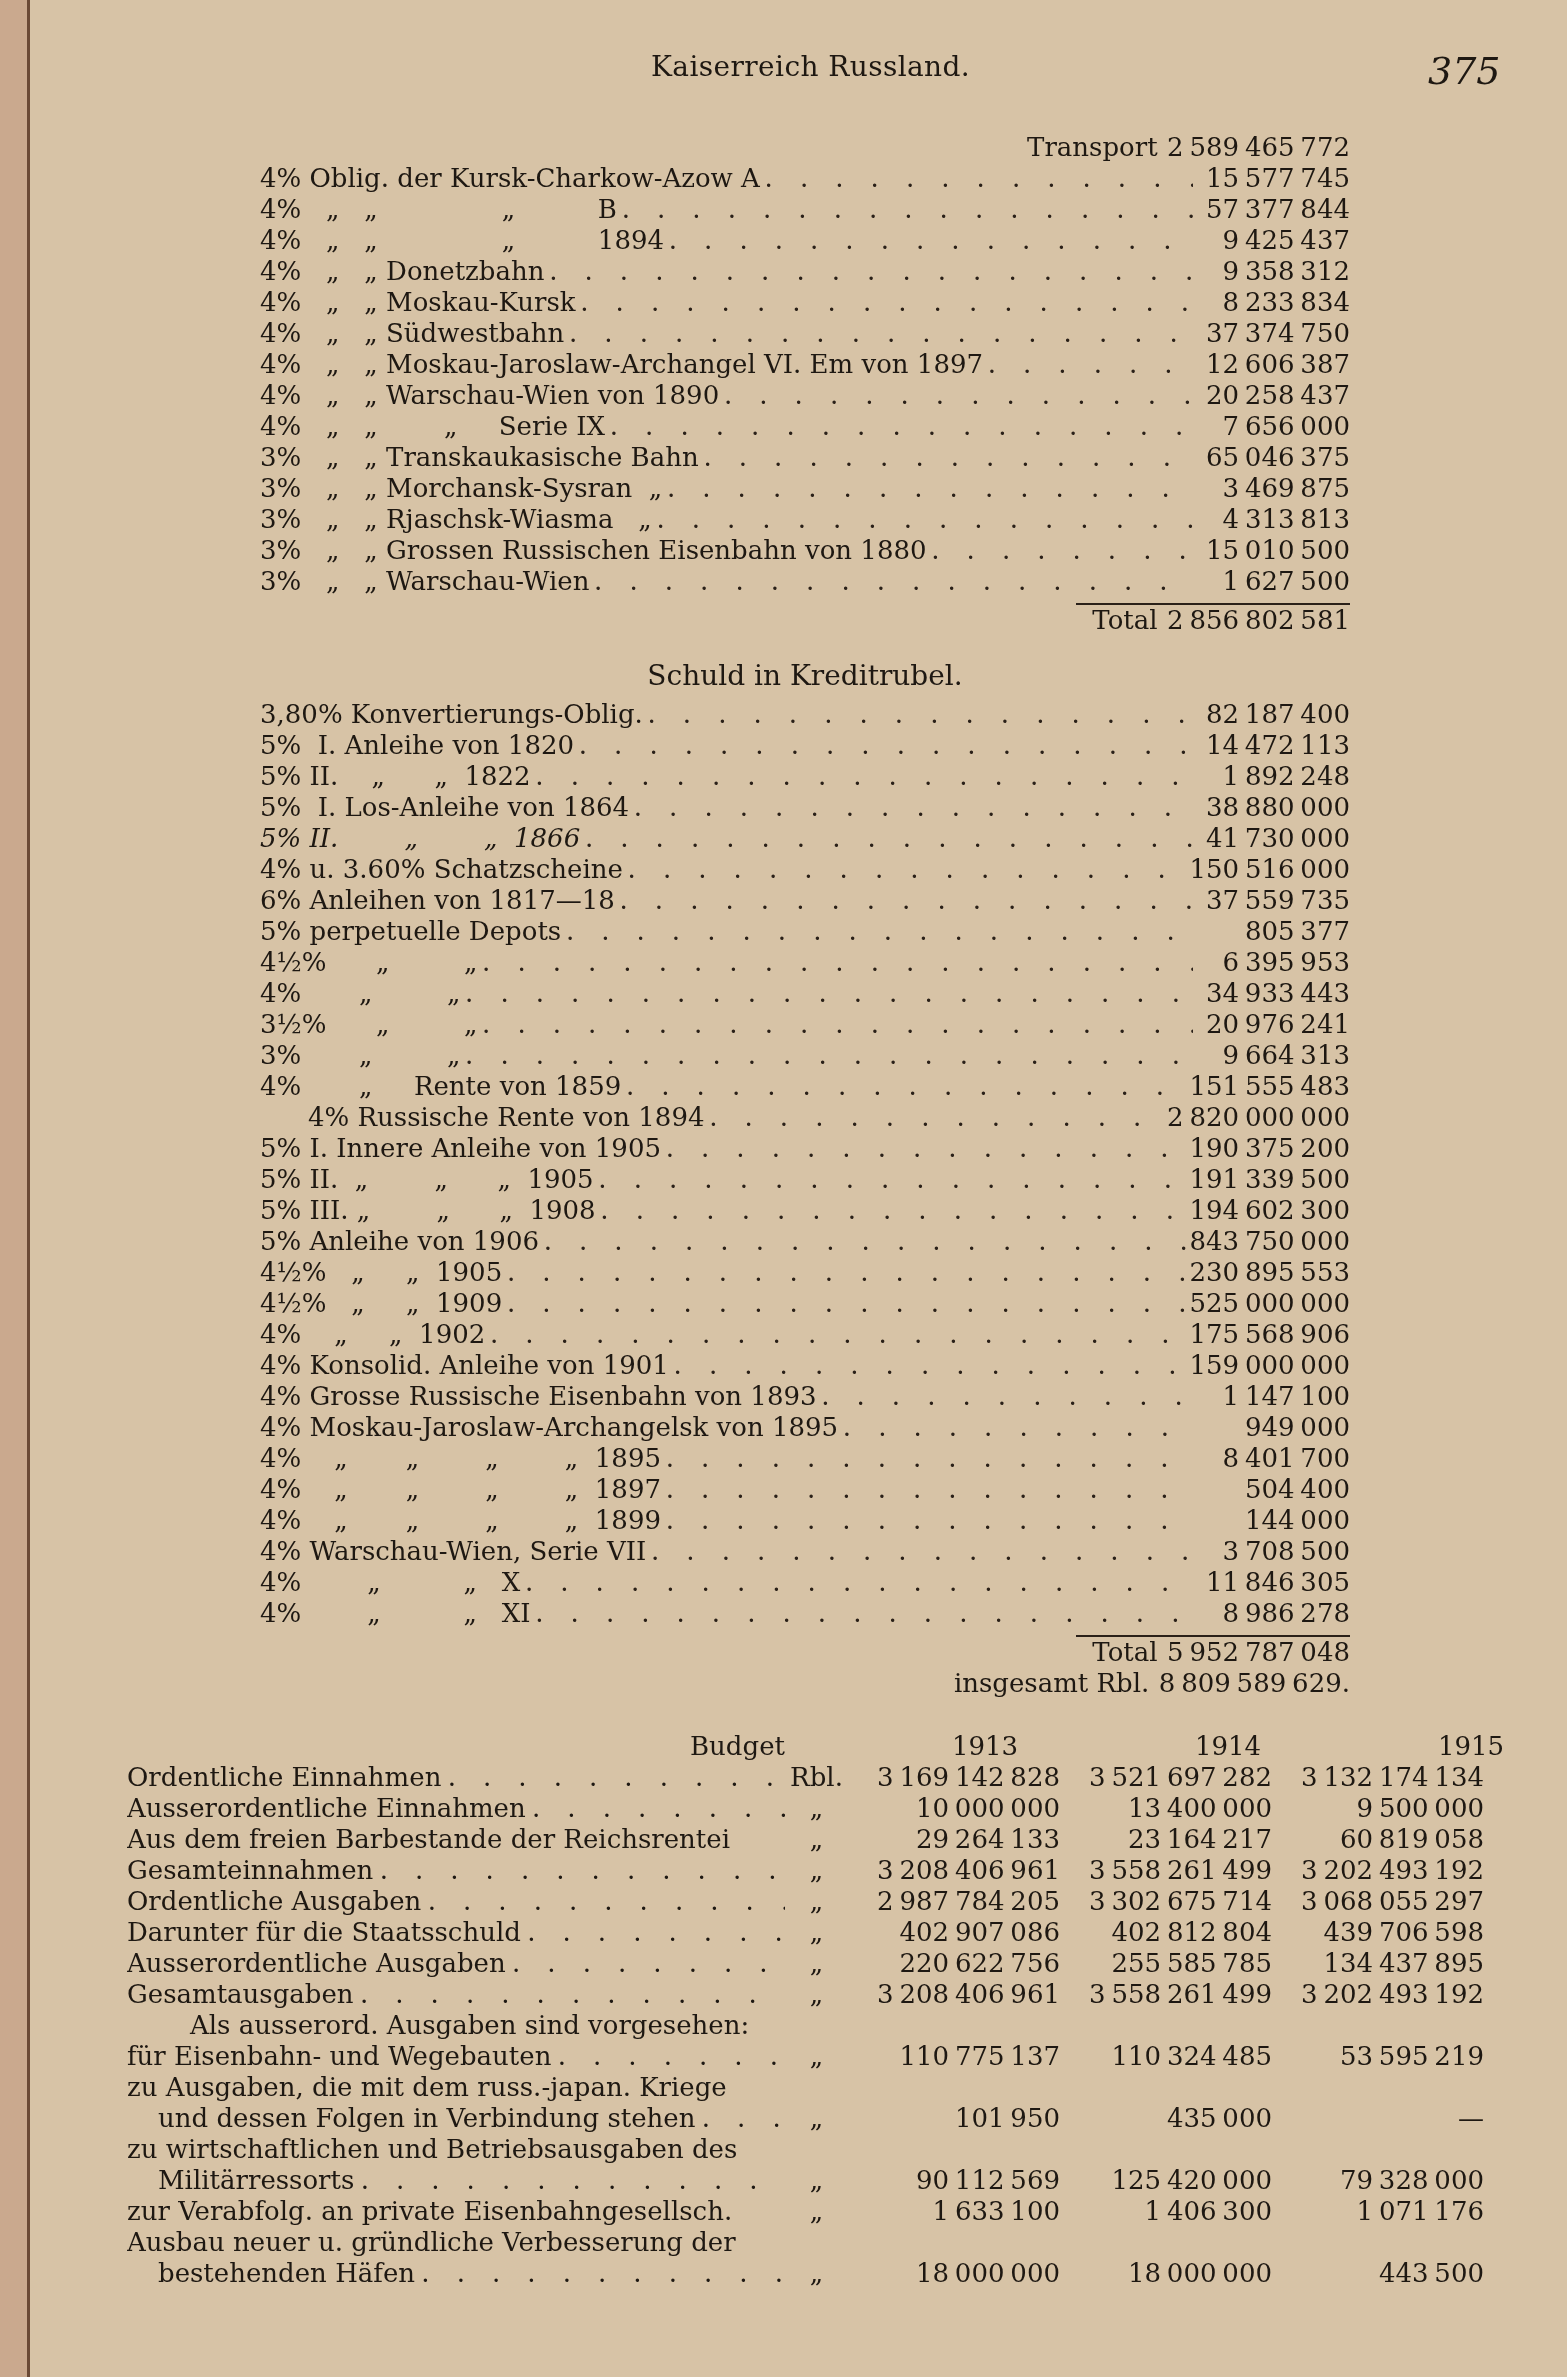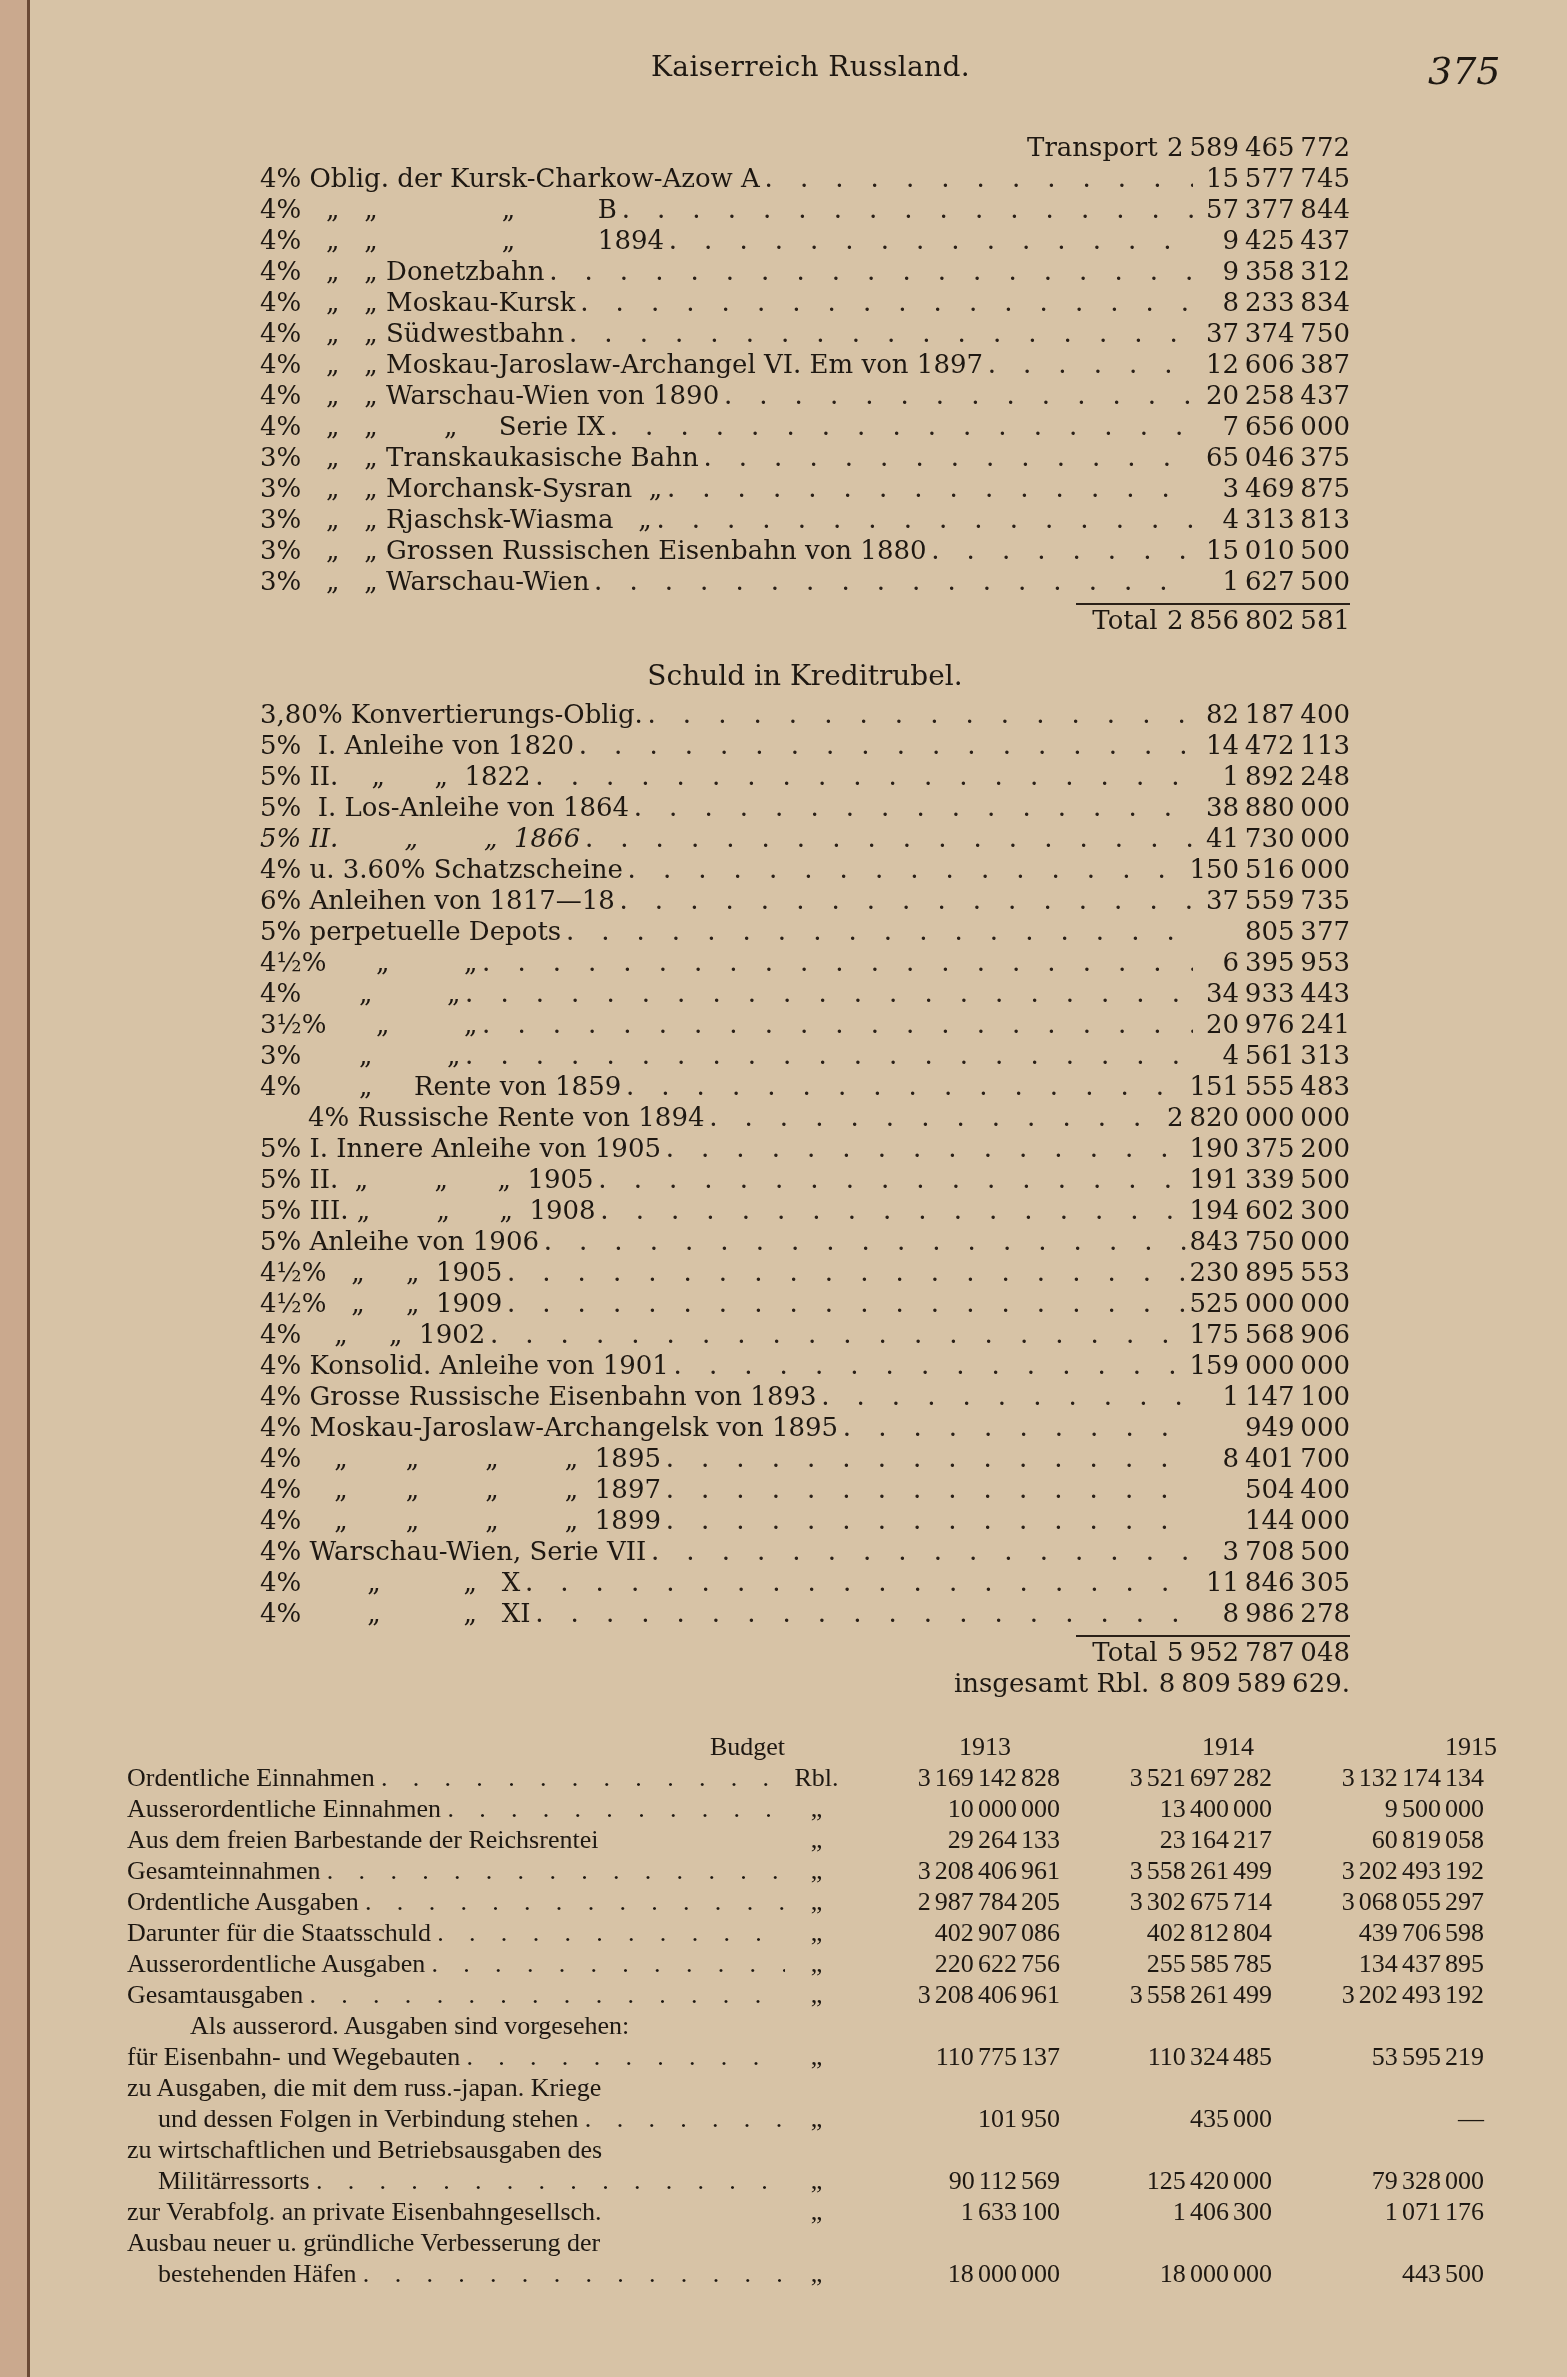--- a/index.html
+++ b/index.html
@@ -18,21 +18,21 @@
   .row .label { flex: 0 0 auto; }
   .row .dots { flex: 1 1 auto; overflow: hidden; letter-spacing: 9.4px; color: #2a2018; padding: 0 4.7px; }
   .row .value { flex: 0 0 auto; min-width: 157px; text-align: right; word-spacing: -2.4px; }
   .transport { justify-content: flex-end; }
   .transport .label { margin-right: 9.4px; }
   .total-rule { border-top: 2.4px solid #2a2018; width: 274px; margin-left: auto; margin-top: 6.3px; }
   .total-row { justify-content: flex-end; }
   .total-row .label { margin-right: 9.4px; }
   .subheading { text-align: center; font-size: 28px; height: 47px; line-height: 47px; padding-left: 0; }
   .budget { position: absolute; left: 127px; top: 1731px; width: 1356px; }
-  .brow { display: flex; align-items: center; height: 31px; font-size: 26px; line-height: 31px; white-space: nowrap; font-family: Liberation Serif, serif; }
+  .brow { display: flex; align-items: center; height: 31px; font-size: 26px; line-height: 31px; white-space: nowrap; }
   .brow .blabel { flex: 0 0 658px; display: flex; overflow: hidden; }
   .brow .blabel .txt { flex: 0 0 auto; }
   .brow .blabel .dots { flex: 1 1 auto; overflow: hidden; letter-spacing: 9.4px; padding-left: 6.3px; }
   .brow .unit { flex: 0 0 63px; text-align: center; }
   .brow .num { flex: 0 0 212px; text-align: right; word-spacing: -2.4px; }
   .brow.indent .blabel .txt { padding-left: 31px; }
   .brow.indent2 .blabel .txt { padding-left: 63px; }
   .brow.header .blabel { justify-content: flex-end; padding-right: 0; }
   .brow.header .num { text-align: center; padding-left: 31px; }
 </style>
@@ -183,21 +183,21 @@
           <span class="value">34 933 443</span>
         </div>
         <div class="row">
           <span class="label" style="white-space: pre;">3½%      „         „</span>
           <span class="dots">. . . . . . . . . . . . . . . . . . . . . . . . . . . . . . . . . . . .</span>
           <span class="value">20 976 241</span>
         </div>
         <div class="row">
           <span class="label" style="white-space: pre;">3%       „         „</span>
           <span class="dots">. . . . . . . . . . . . . . . . . . . . . . . . . . . . . . . . . . . .</span>
-          <span class="value">4 561 313</span>
+          <span class="value">9 664 313</span>
         </div>
         <div class="row">
           <span class="label" style="white-space: pre;">4%       „     Rente von 1859</span>
           <span class="dots">. . . . . . . . . . . . . . . . . . . . . . . . . . . . . . . . . . . .</span>
           <span class="value">151 555 483</span>
         </div>
         <div class="row">
           <span class="label" style="white-space: pre; margin-left: 48px;">4% Russische Rente von 1894</span>
           <span class="dots">. . . . . . . . . . . . . . . . . . . . . . . . . . . . . . . . . . . .</span>
           <span class="value">2 820 000 000</span>

